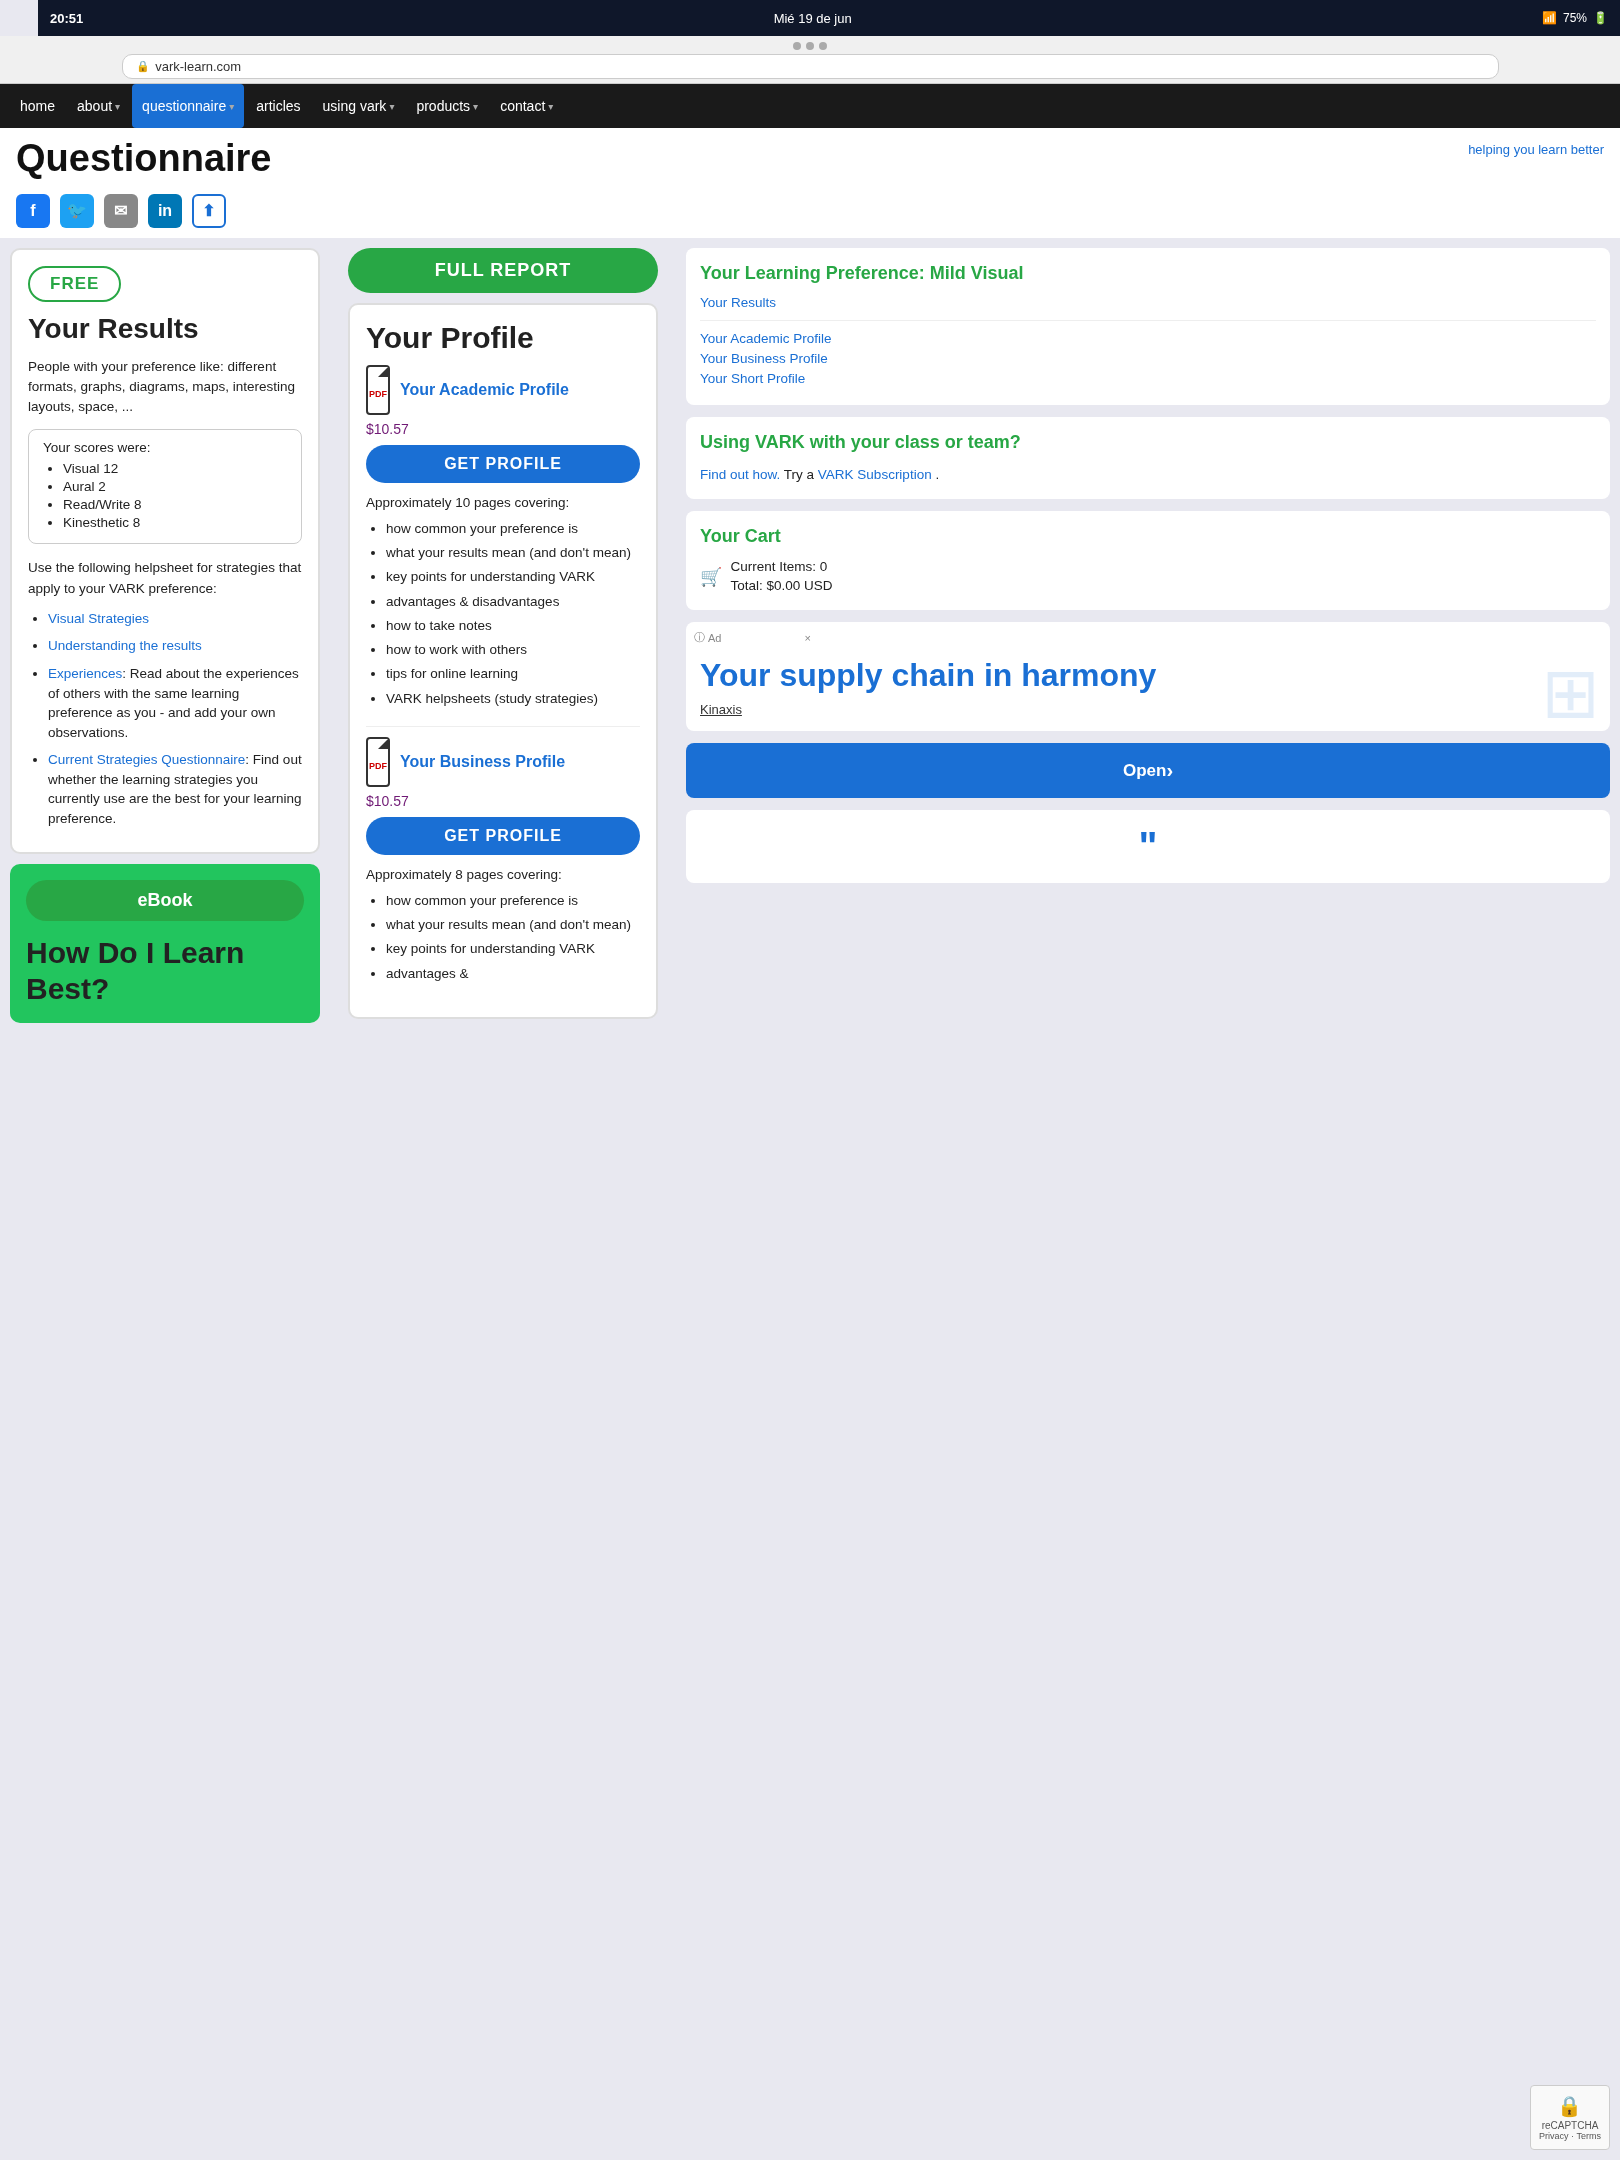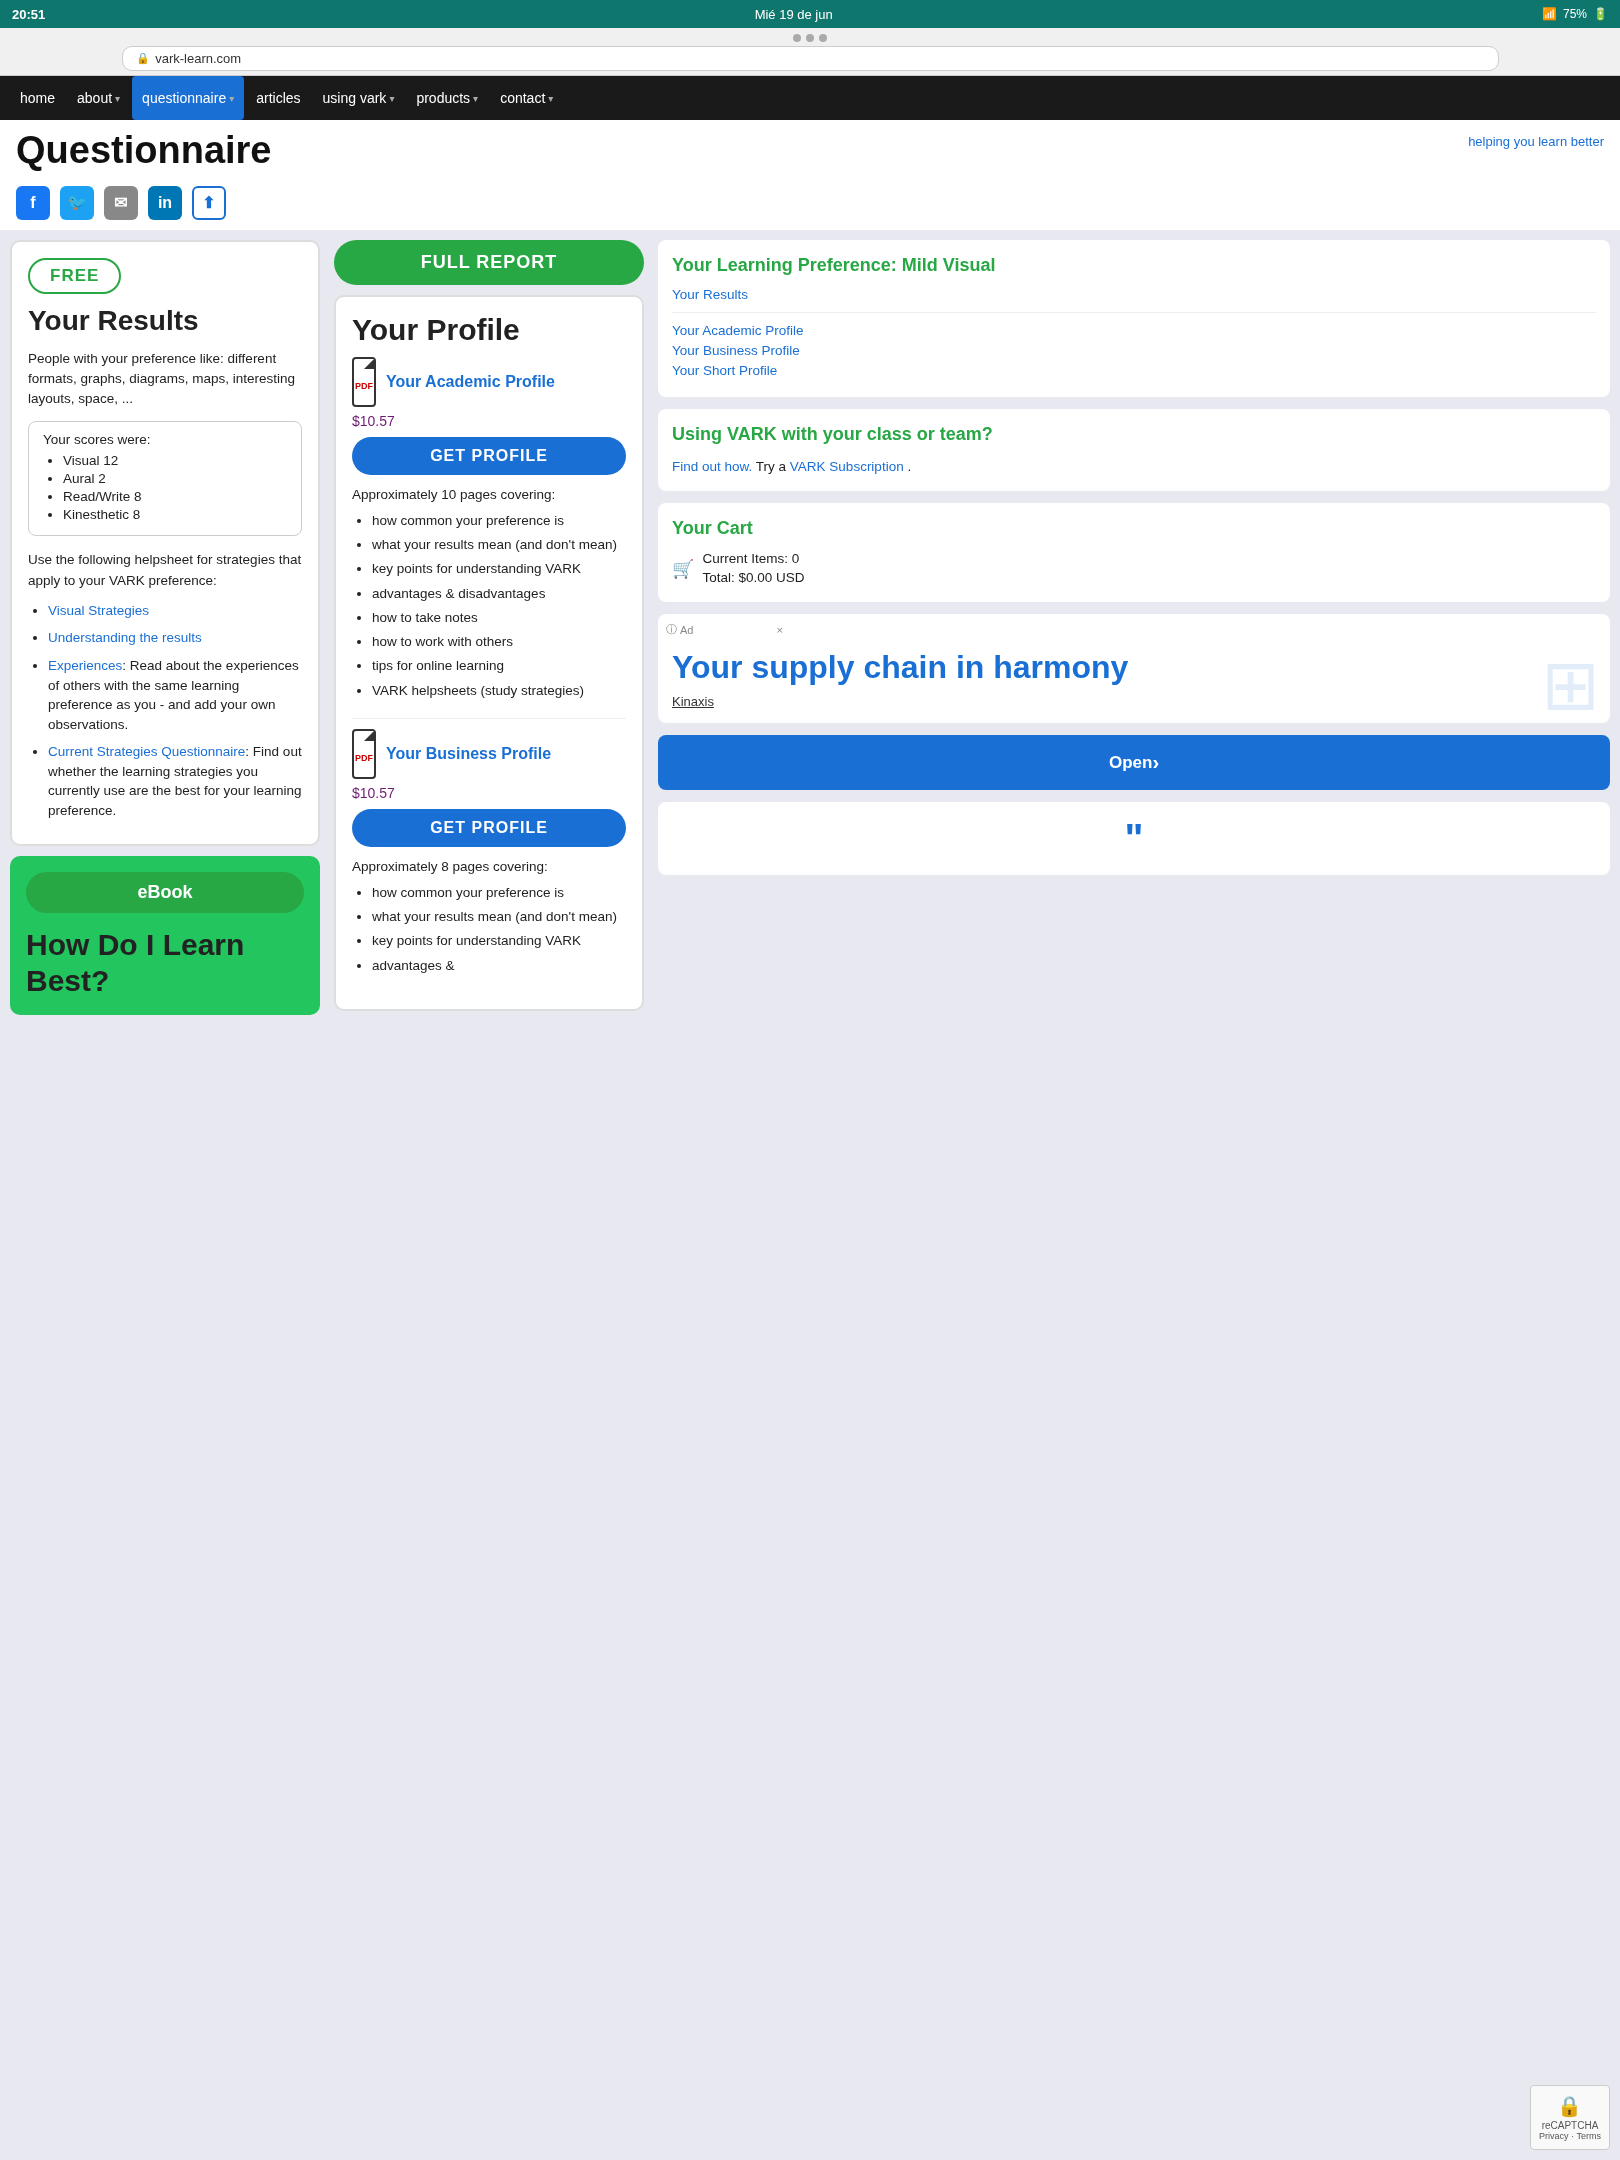--- a/index.html
+++ b/index.html
@@ -6,28 +6,29 @@
     * { box-sizing: border-box; margin: 0; padding: 0; }
     body {
       font-family: Arial, sans-serif;
       background: #e8e8f0;
       font-size: 15px;
       color: #222;
     }
 
     
     .status-bar {
-      background: #0f766e;
+      background: #0f172a;
       color: #fff;
       display: flex;
       justify-content: space-between;
       align-items: center;
       padding: 4px 12px;
       font-size: 13px;
-      height: 28px;
+      height: 36px;
+      margin-left: 38px;
     }
     .status-bar .time { font-weight: bold; }
     .status-bar .right { display: flex; align-items: center; gap: 6px; font-size: 12px; }
 
     
     .browser-bar {
       background: #f0f0f0;
       display: flex;
       flex-direction: column;
       align-items: center;
@@ -118,21 +119,21 @@
     }
     .social-fb { background: #1877f2; }
     .social-tw { background: #1da1f2; }
     .social-em { background: #888; }
     .social-li { background: #0077b5; }
     .social-sh { background: #1a6fd4; border: 2px solid #1a6fd4; color: #1a6fd4; background: #fff; }
 
     
     .main-content {
       display: flex;
-      gap: 4px;
+      gap: 18px;
       padding: 10px 10px;
       background: #e8e8f0;
     }
 
     
     .left-col {
       flex: 0 0 310px;
       display: flex;
       flex-direction: column;
       gap: 10px;

